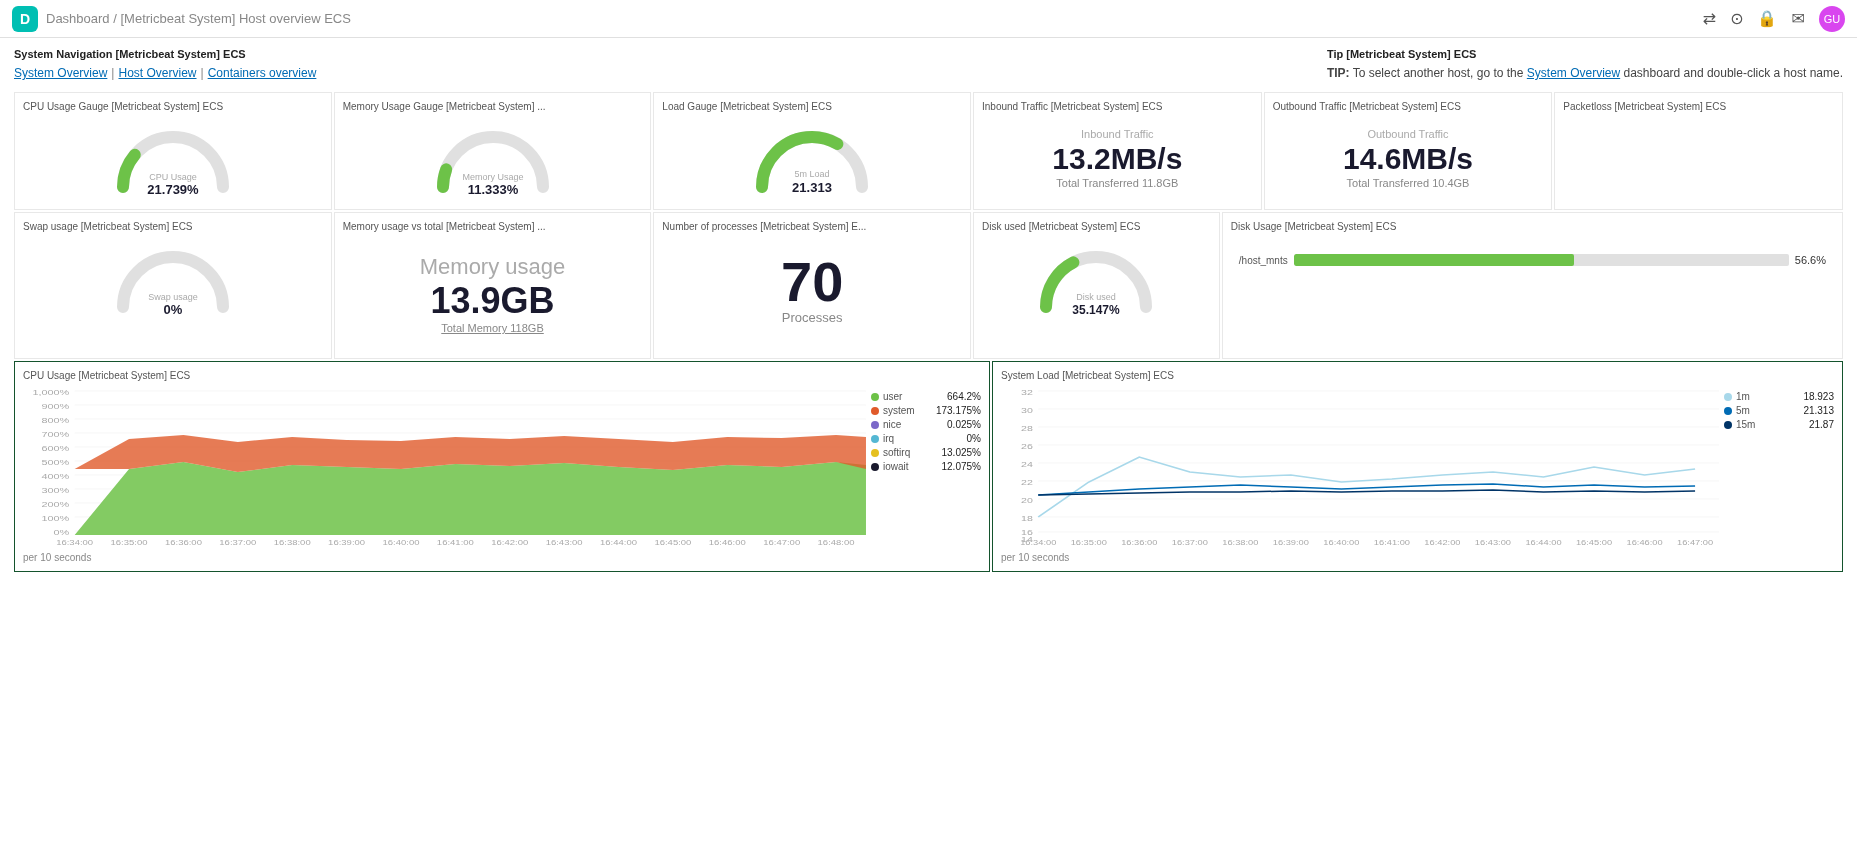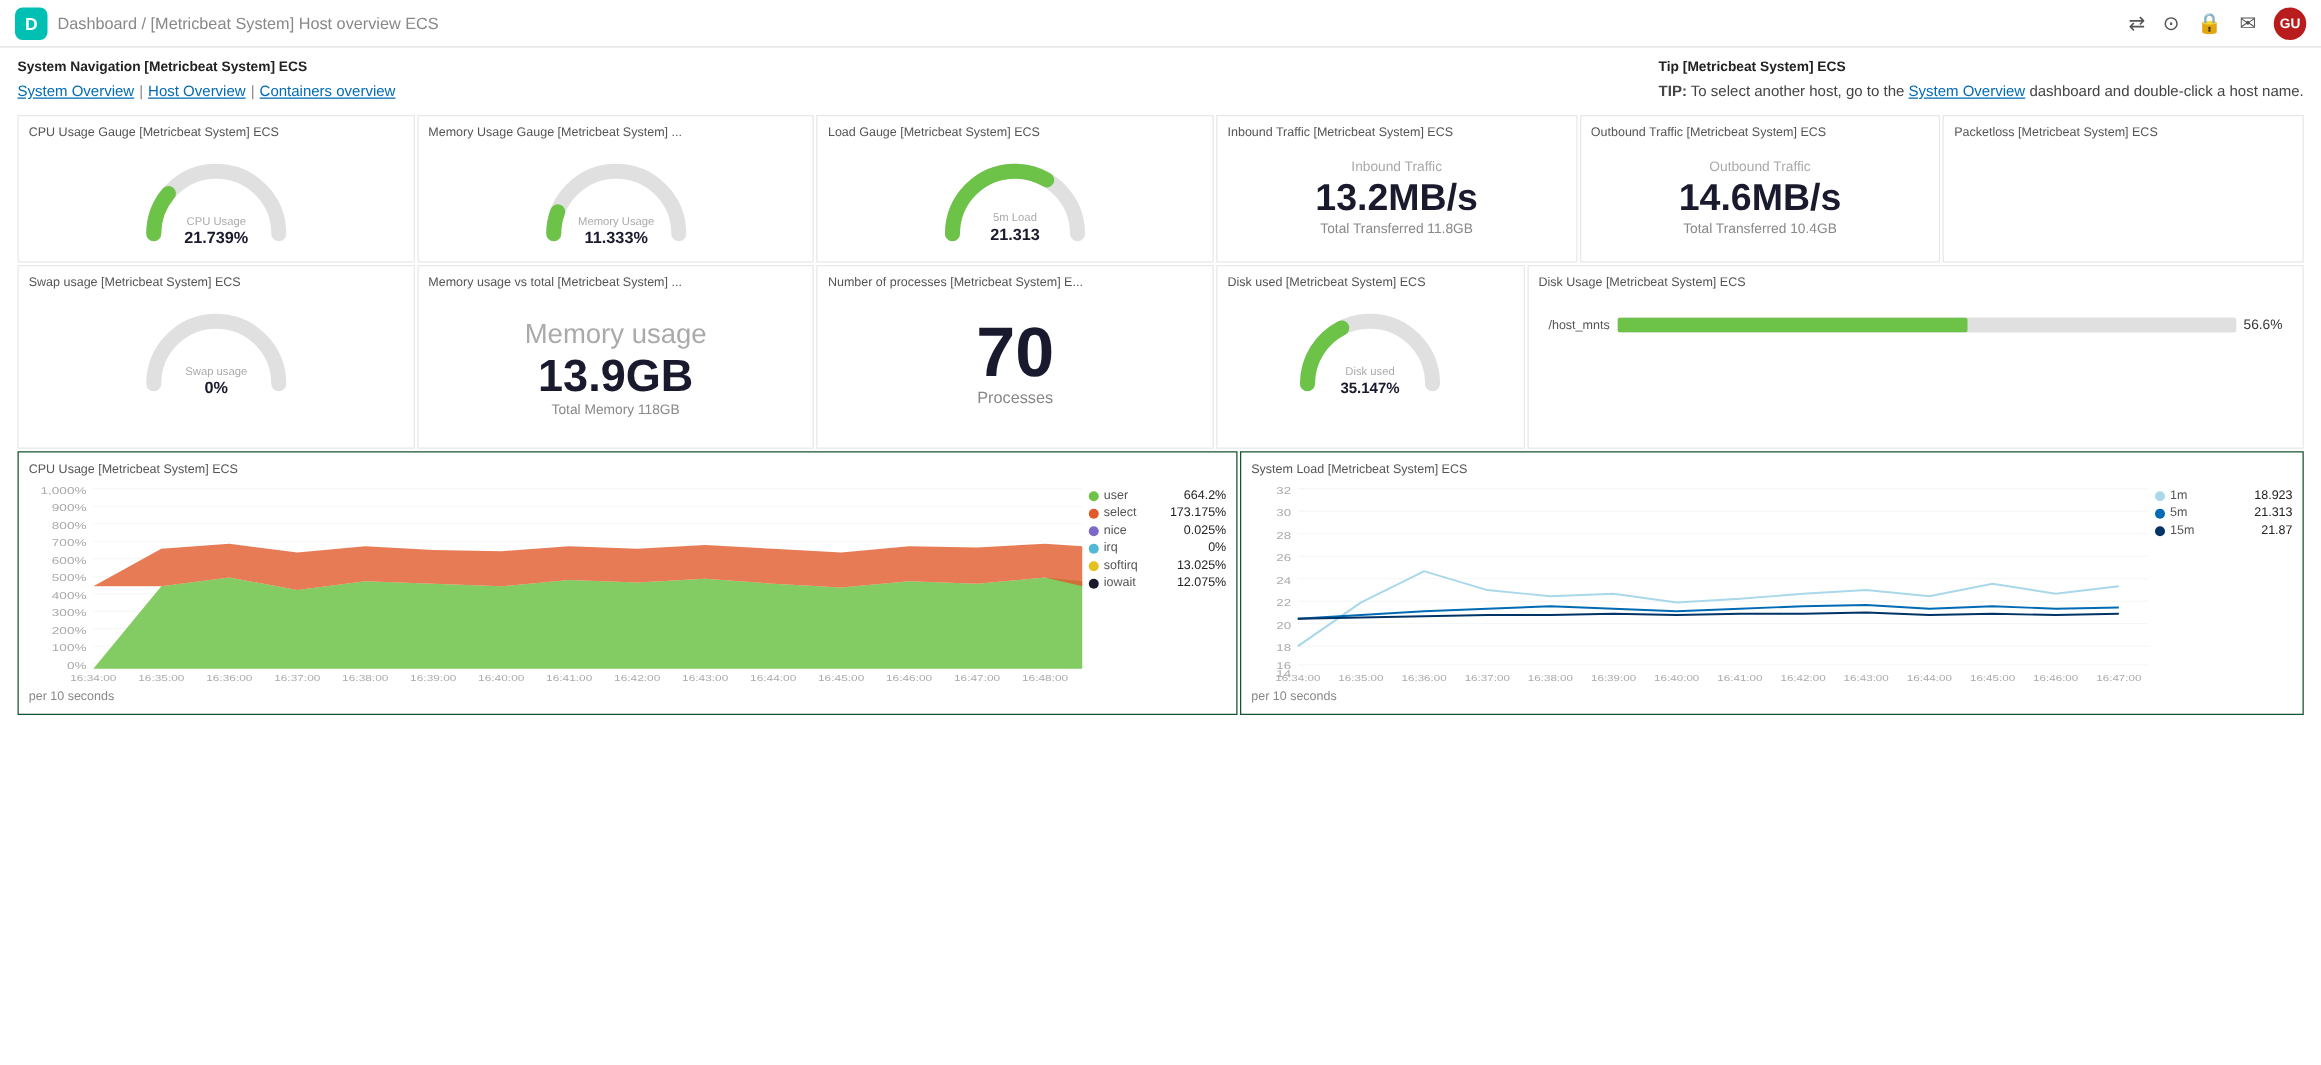--- a/index.html
+++ b/index.html
@@ -6,21 +6,21 @@
     body { font-family: -apple-system, BlinkMacSystemFont, 'Segoe UI', sans-serif; background: #fff; font-size: 12px; color: #333; overflow-x: hidden; }
 
     
     .topbar { display: flex; align-items: center; justify-content: space-between; padding: 0 12px; height: 38px; border-bottom: 1px solid #e0e0e0; background: #fff; }
     .topbar-left { display: flex; align-items: center; gap: 8px; }
     .app-icon { width: 26px; height: 26px; background: #00bfb3; border-radius: 6px; color: #fff; font-weight: bold; display: flex; align-items: center; justify-content: center; font-size: 14px; }
     .topbar-breadcrumb { color: #555; font-size: 13px; }
     .topbar-breadcrumb span { color: #888; }
     .topbar-right { display: flex; align-items: center; gap: 14px; }
     .topbar-icon { color: #555; font-size: 16px; cursor: pointer; }
-    .avatar { width: 26px; height: 26px; background: #b91c1c; border-radius: 50%; color: #fff; font-size: 11px; font-weight: bold; display: flex; align-items: center; justify-content: center; }
+    .avatar { width: 26px; height: 26px; background: #d946ef; border-radius: 50%; color: #fff; font-size: 11px; font-weight: normal; display: flex; align-items: center; justify-content: center; }
 
     
     .main { padding: 10px 14px; }
 
     
     .nav-section { display: flex; justify-content: space-between; align-items: flex-start; margin-bottom: 12px; }
     .nav-left {}
     .nav-right { max-width: 50%; }
     .section-title { font-size: 11px; font-weight: 600; margin-bottom: 6px; color: #222; }
     .nav-links { display: flex; gap: 4px; font-size: 12px; }
@@ -201,21 +201,21 @@
             <text x="65" y="72" text-anchor="middle" font-size="13" font-weight="600" fill="#1a1a2e">0%</text>
           </svg>
         </div>
       </div>
 
       <div class="panel" style="flex:1;">
         <div class="panel-title">Memory usage vs total [Metricbeat System] ...</div>
         <div class="mem-text-panel">
           <div class="lbl">Memory usage</div>
           <div class="val" style="font-size:36px; font-weight:700; color:#1a1a2e;">13.9GB</div>
-          <div class="meta" style="font-size:11px; color:#888;">Total Memory 118GB</div>
+          <div class="meta" style="font-size:11px; color:#888;text-decoration:underline;">Total Memory 118GB</div>
         </div>
       </div>
 
       <div class="panel" style="flex:1;">
         <div class="panel-title">Number of processes [Metricbeat System] E...</div>
         <div class="proc-panel">
           <div class="val">70</div>
           <div class="lbl">Processes</div>
         </div>
       </div>
@@ -304,21 +304,21 @@
           <div class="chart-x-label">per 10 seconds</div>
         </div>
         <div class="chart-legend">
           <div class="legend-row">
             <span class="legend-dot" style="background:#6dc248;"></span>
             <span class="legend-name">user</span>
             <span class="legend-val">664.2%</span>
           </div>
           <div class="legend-row">
             <span class="legend-dot" style="background:#e05a2b;"></span>
-            <span class="legend-name">select</span>
+            <span class="legend-name">system</span>
             <span class="legend-val">173.175%</span>
           </div>
           <div class="legend-row">
             <span class="legend-dot" style="background:#7b68c8;"></span>
             <span class="legend-name">nice</span>
             <span class="legend-val">0.025%</span>
           </div>
           <div class="legend-row">
             <span class="legend-dot" style="background:#54b7d3;"></span>
             <span class="legend-name">irq</span>

